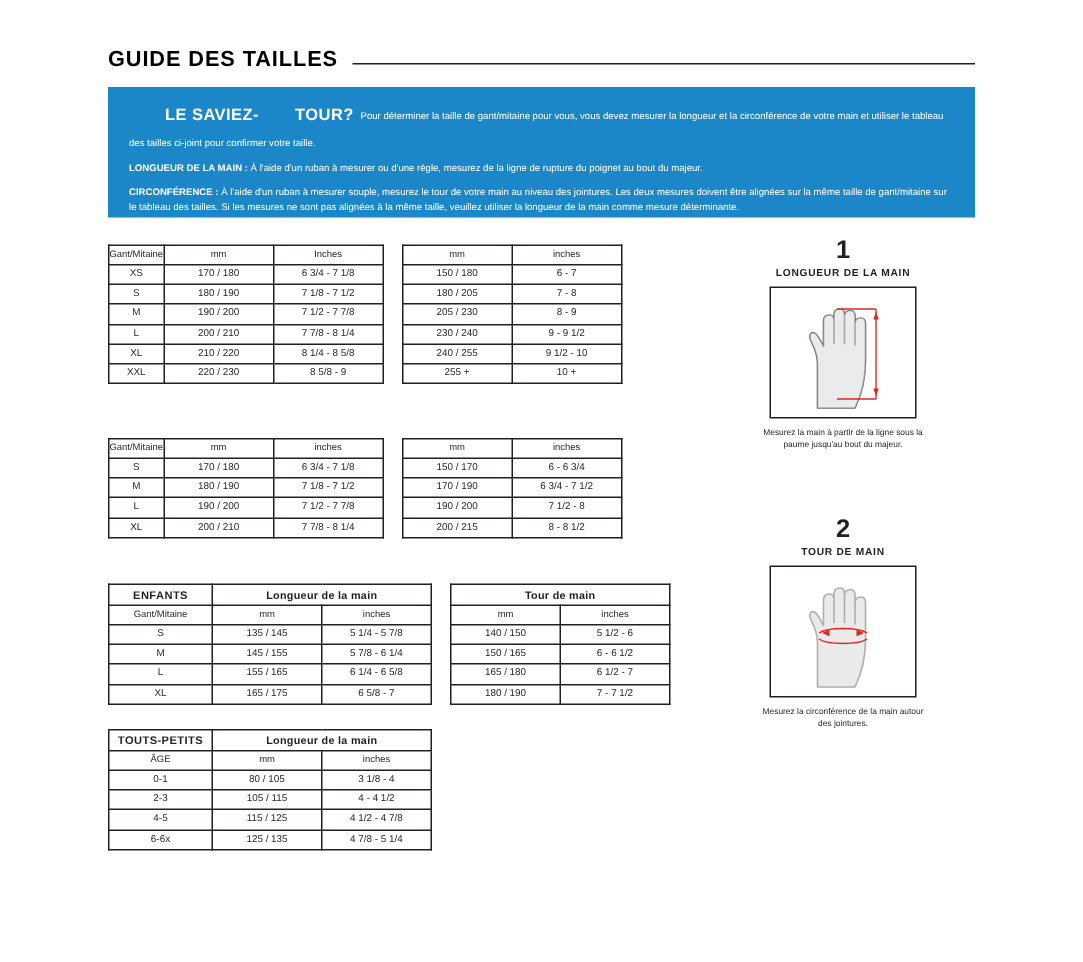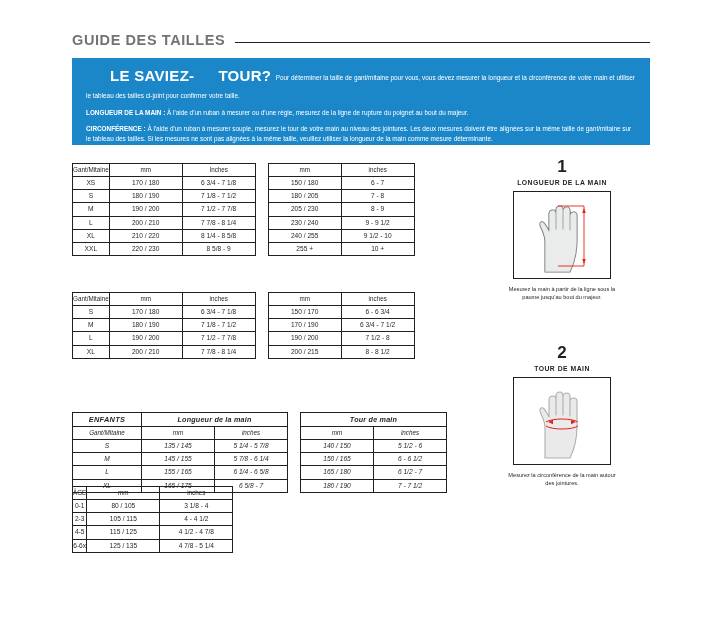--- a/index.html
+++ b/index.html
@@ -28,21 +28,21 @@
     left: 72px;
     top: 32px;
     width: 578px;
     display: flex;
     align-items: center;
   }
   .title {
     font-size: 14.5px;
     font-weight: bold;
     letter-spacing: 0.6px;
-    color: #737373;
+    color: #000000;
     white-space: nowrap;
   }
   .title-rule {
     flex: 1;
     height: 1px;
     background: #231f20;
     margin-left: 10px;
     margin-top: 4px;
   }
 
@@ -52,21 +52,21 @@
     left: 72px;
     top: 58px;
     width: 578px;
     height: 87px;
     background: #1b87c9;
     color: #ffffff;
     box-sizing: border-box;
     padding: 9px 14px 9px 14px;
   }
   .info-head {
-    font-size: 15px;
+    font-size: 11px;
     font-weight: bold;
     letter-spacing: 0.3px;
     padding-left: 24px;
   }
   .info-line1 {
     display: inline;
     font-size: 6.4px;
     line-height: 1.6;
     vertical-align: 1px;
   }
@@ -277,21 +277,21 @@
       <td class="sizecell">XL</td>
       <td>200 / 210</td>
       <td>7 7/8 - 8 1/4</td>
       <td class="gapcol"></td>
       <td>200 / 215</td>
       <td>8 - 8 1/2</td>
     </tr>
   </tbody>
     </table>
 
-  <table class="tbl" id="tbl-enfants" style="left:72px; top:412px;font-style:italic;">
+  <table class="tbl" id="tbl-enfants" style="left:72px; top:389px;">
     <tbody>
         <tr>
       <td class="cat" style="width:68px;">ENFANTS</td>
       <td class="grp" colspan="2" style="width:144px;">Longueur de la main</td>
       <td class="gapcol"></td>
       <td class="grp" colspan="2" style="width:144px;">Tour de main</td>
     </tr>
     <tr>
       <td class="sub">Gant/Mitaine</td>
       <td class="sub" style="width:72px;">mm</td>
@@ -330,20 +330,24 @@
       <td>6 5/8 - 7</td>
       <td class="gapcol"></td>
       <td>180 / 190</td>
       <td>7 - 7 1/2</td>
     </tr>
   </tbody>
     </table>
 
   <table class="tbl" id="tbl-petits" style="left:72px; top:486px;">
     <tbody>
+        <tr>
+      <td class="cat" style="width:68px;">TOUTS-PETITS</td>
+      <td class="grp" colspan="2" style="width:144px;">Longueur de la main</td>
+    </tr>
     <tr>
       <td class="sub">ÂGE</td>
       <td class="sub" style="width:72px;">mm</td>
       <td class="sub" style="width:72px;">inches</td>
     </tr>
     <tr>
       <td class="sizecell">0-1</td>
       <td>80 / 105</td>
       <td>3 1/8 - 4</td>
     </tr>

